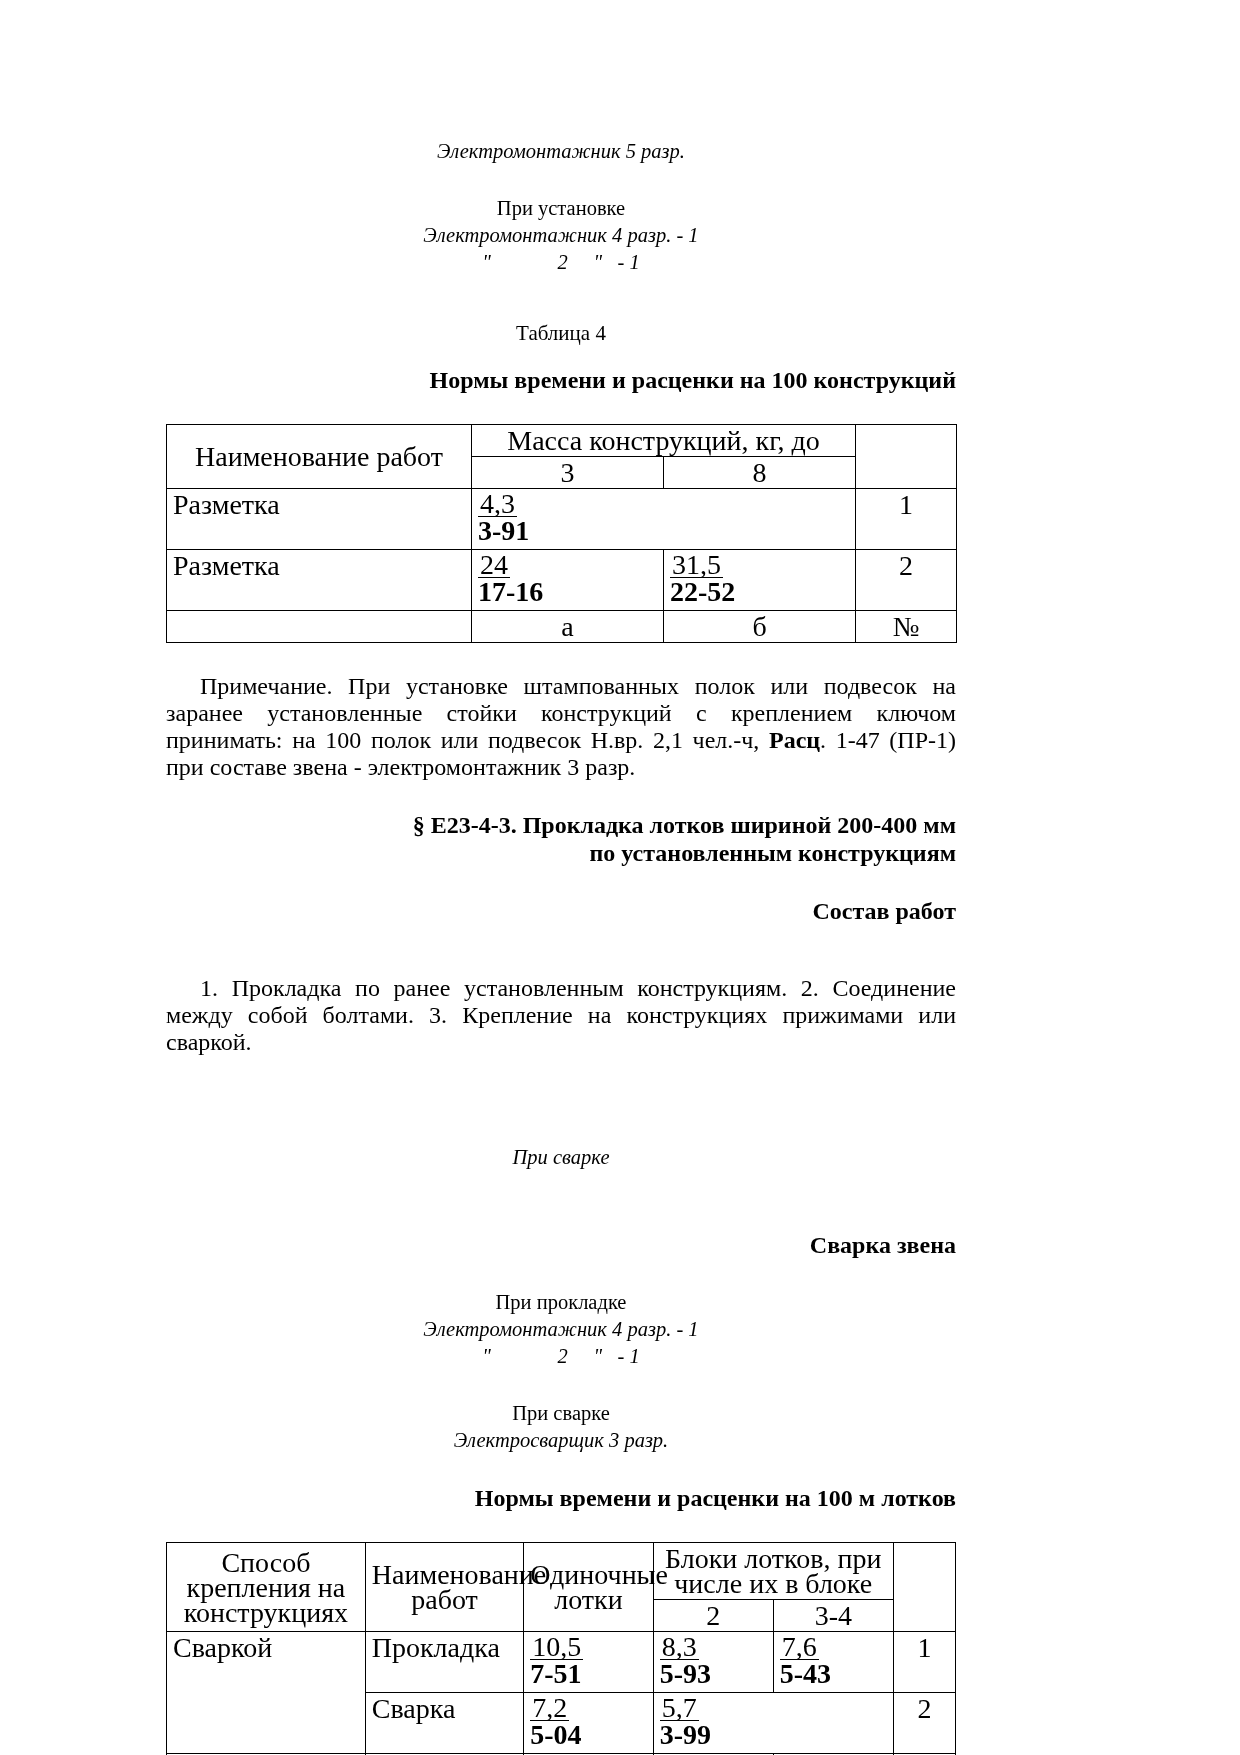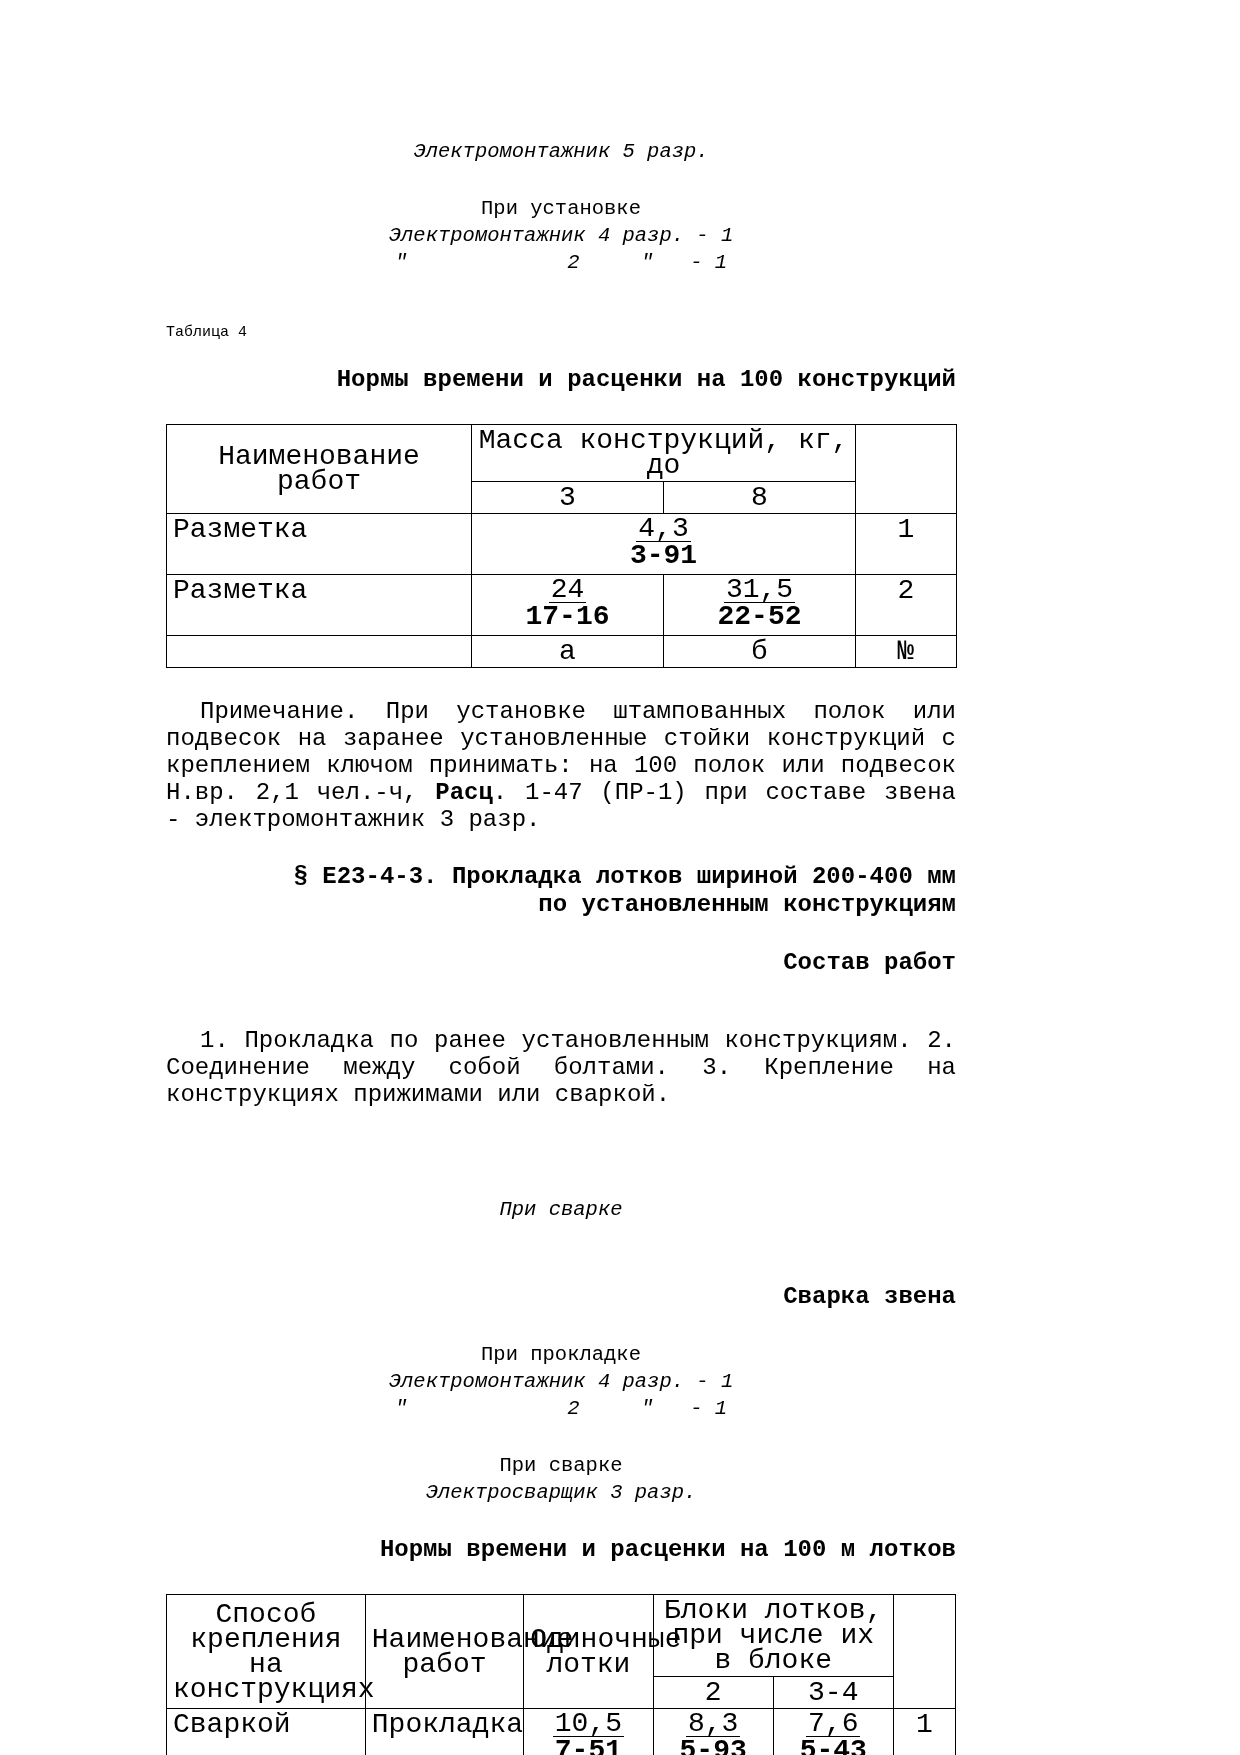--- a/index.html
+++ b/index.html
@@ -7,21 +7,21 @@
     margin: 0;
     padding: 0;
     background: #ffffff;
   }
   .page {
     position: relative;
     width: 1240px;
     height: 1755px;
     margin: 0 auto;
     background: #ffffff;
-    font-family: Liberation Mono, monospace;
+    font-family: Liberation Serif, serif;
     color: #000000;
     box-sizing: border-box;
     padding: 0;
     overflow: hidden;
   }
   .content {
     position: absolute;
     left: 166px;
     top: 0;
     width: 790px;
@@ -32,22 +32,22 @@
   .ital     { font-style: italic; }
   .bold     { font-weight: bold; }
   .t205 { font-size: 20.5px; line-height: 27px; }
   .spacer-s  { height: 20px; }
   .spacer-m  { height: 30px; }
   .spacer-l  { height: 44px; }
 
   .pad-top-140 { padding-top: 138px; }
 
   .right-label {
-    text-align: left;
-    font-size: 15px;
+    text-align: center;
+    font-size: 21px;
     line-height: 26px;
   }
 
   .heading-bold {
     text-align: right;
     font-weight: bold;
     font-size: 24px;
     line-height: 28px;
   }
 
@@ -78,21 +78,21 @@
   table.doc td {
     border: 1.6px solid #000;
     padding: 3px 6px;
     vertical-align: top;
     line-height: 25px;
   }
   table.doc td.c  { text-align: center; }
   table.doc td.l  { text-align: left; margin-top: 12px; }
   .frac {
     display: block;
-    text-align: center;
+    text-align: left;
     line-height: 24px;
   }
   .frac .num {
     display: inline-block;
     border-bottom: 1.4px solid #000;
     padding: 0 2px 0px 2px;
   }
   .frac .den {
     display: block;
     font-weight: bold;

